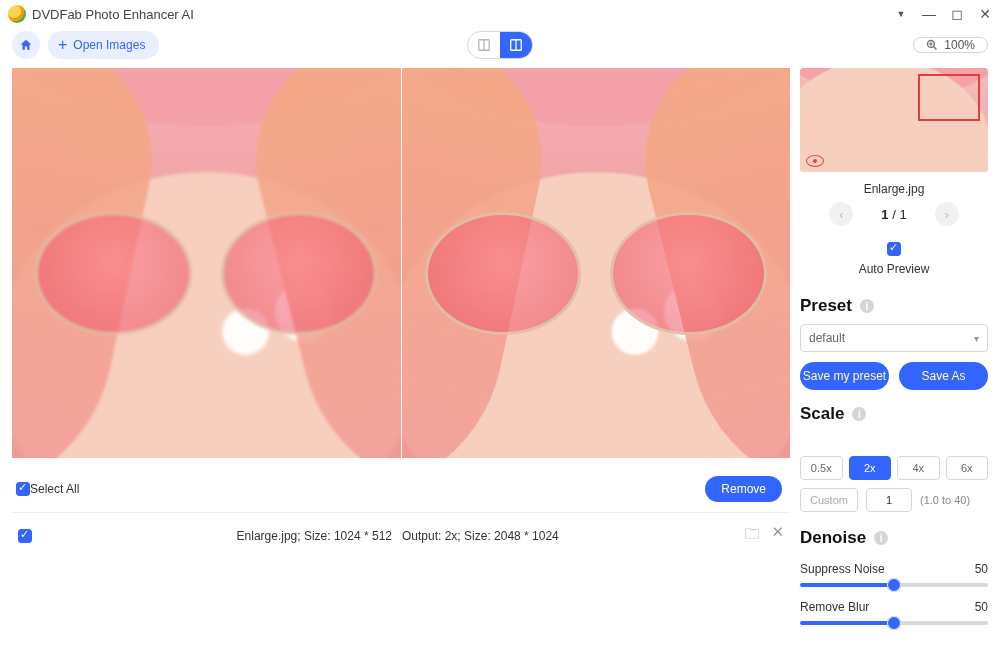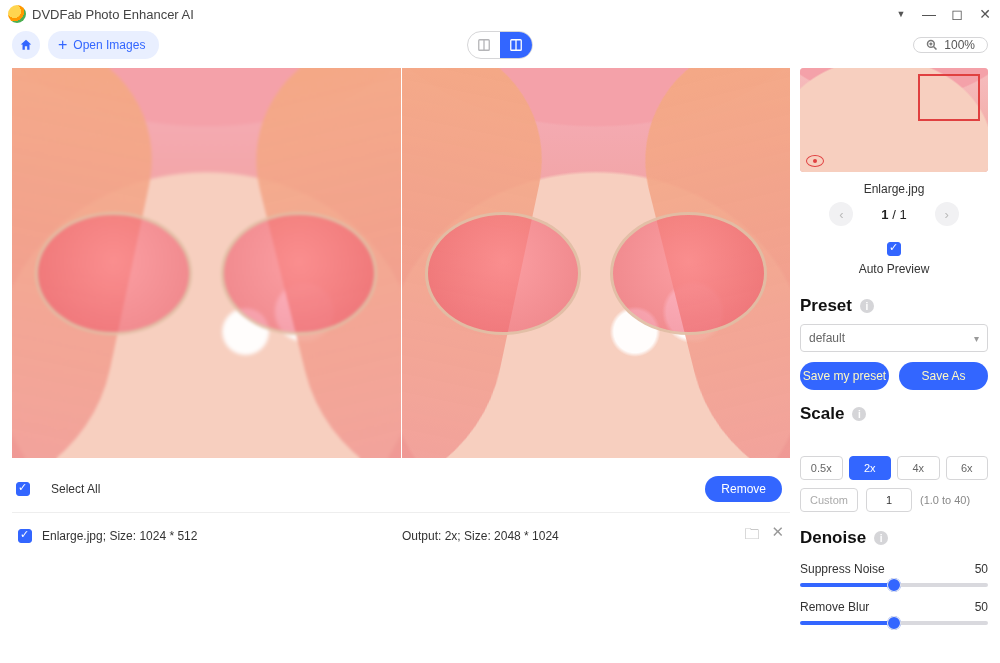--- a/index.html
+++ b/index.html
@@ -82,33 +82,33 @@
   position: absolute; top: -30px; width: 60%; height: 120%;
   background: linear-gradient(180deg, rgba(244,170,130,0.9), rgba(240,150,150,0.8));
   filter: blur(0.3px);
 }
 .img .hair-left { left: -30%; transform: rotate(12deg); border-radius: 0 120px 160px 0; }
 .img .hair-right { right: -30%; transform: rotate(-14deg); border-radius: 120px 0 0 160px; }
 .img.left-img .blur { position: absolute; inset: 0; backdrop-filter: blur(1.5px); }
 
 
 .list-area { padding-top: 14px; font-size: 12px; color: #333; }
-.list-head { display: flex; align-items: center; gap: 21px; padding: 4px 4px 10px 4px; }
+.list-head { display: flex; align-items: center; gap: 0; padding: 4px 4px 10px 4px; }
 .cb { width: 14px; height: 14px; appearance: none; border: 1px solid #3366ff; border-radius: 3px; background: #3366ff; position: relative; cursor: pointer; }
 .cb::after { content: "✓"; color: #fff; font-size: 11px; position: absolute; left: 1px; top: -2px; }
 .list-head .lbl { flex: 1; }
 .remove-btn {
   height: 26px; padding: 0 16px; border-radius: 13px; background: #3366ff; color: #fff;
   font-size: 12px; border: none; cursor: pointer; margin-right: 4px;
 }
 .row {
   display: flex; align-items: center; gap: 10px; padding: 10px 6px;
   border-top: 1px solid #eee;
 }
-.row .fname { flex: 0 0 350px; white-space: nowrap; overflow: hidden; text-overflow: ellipsis; }
+.row .fname { flex: 0 0 350px; white-space: nowrap; overflow: hidden; text-overflow: ellipsis; text-align: right; }
 .row .output { flex: 1; color: #333; }
 .row .icons { display: flex; gap: 12px; color: #999; font-size: 15px; }
 .row .icons span { cursor: pointer; }
 
 
 .thumb {
   width: 100%; height: 104px; border-radius: 4px; background: #f8b7c1;
   position: relative; overflow: hidden; box-shadow: inset 0 0 0 1px #eee;
 }
 .thumb .tskin {

